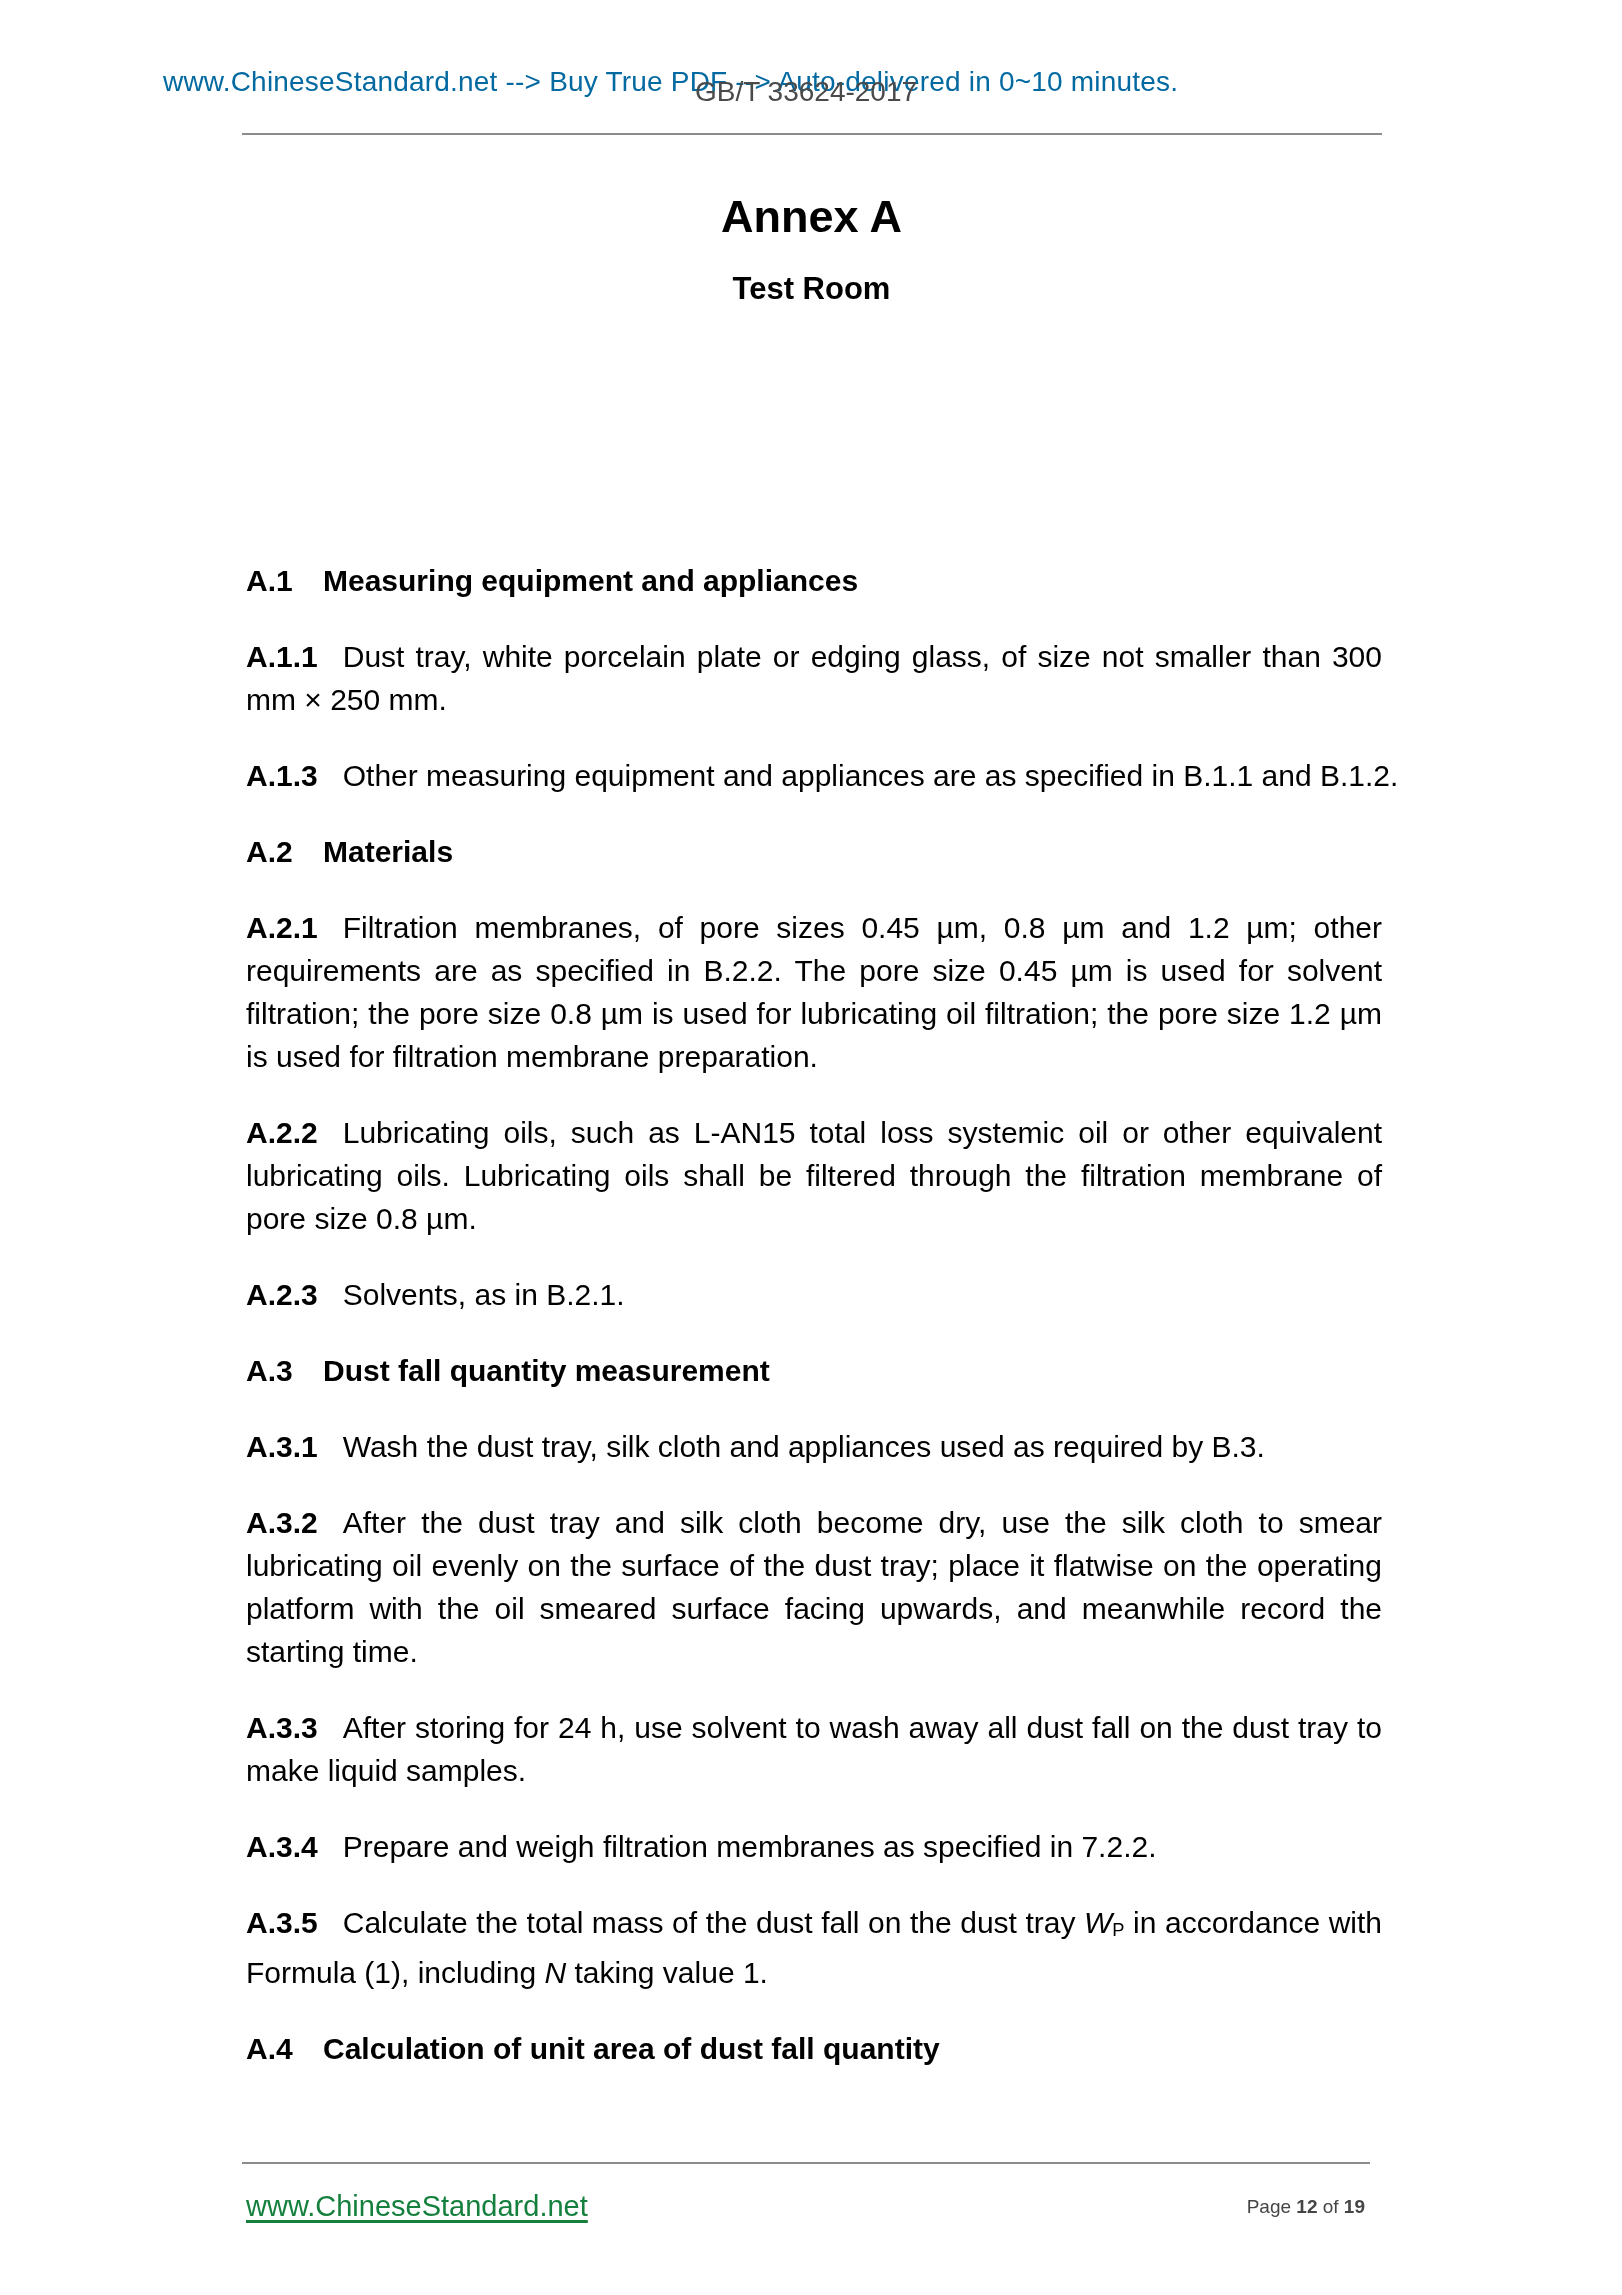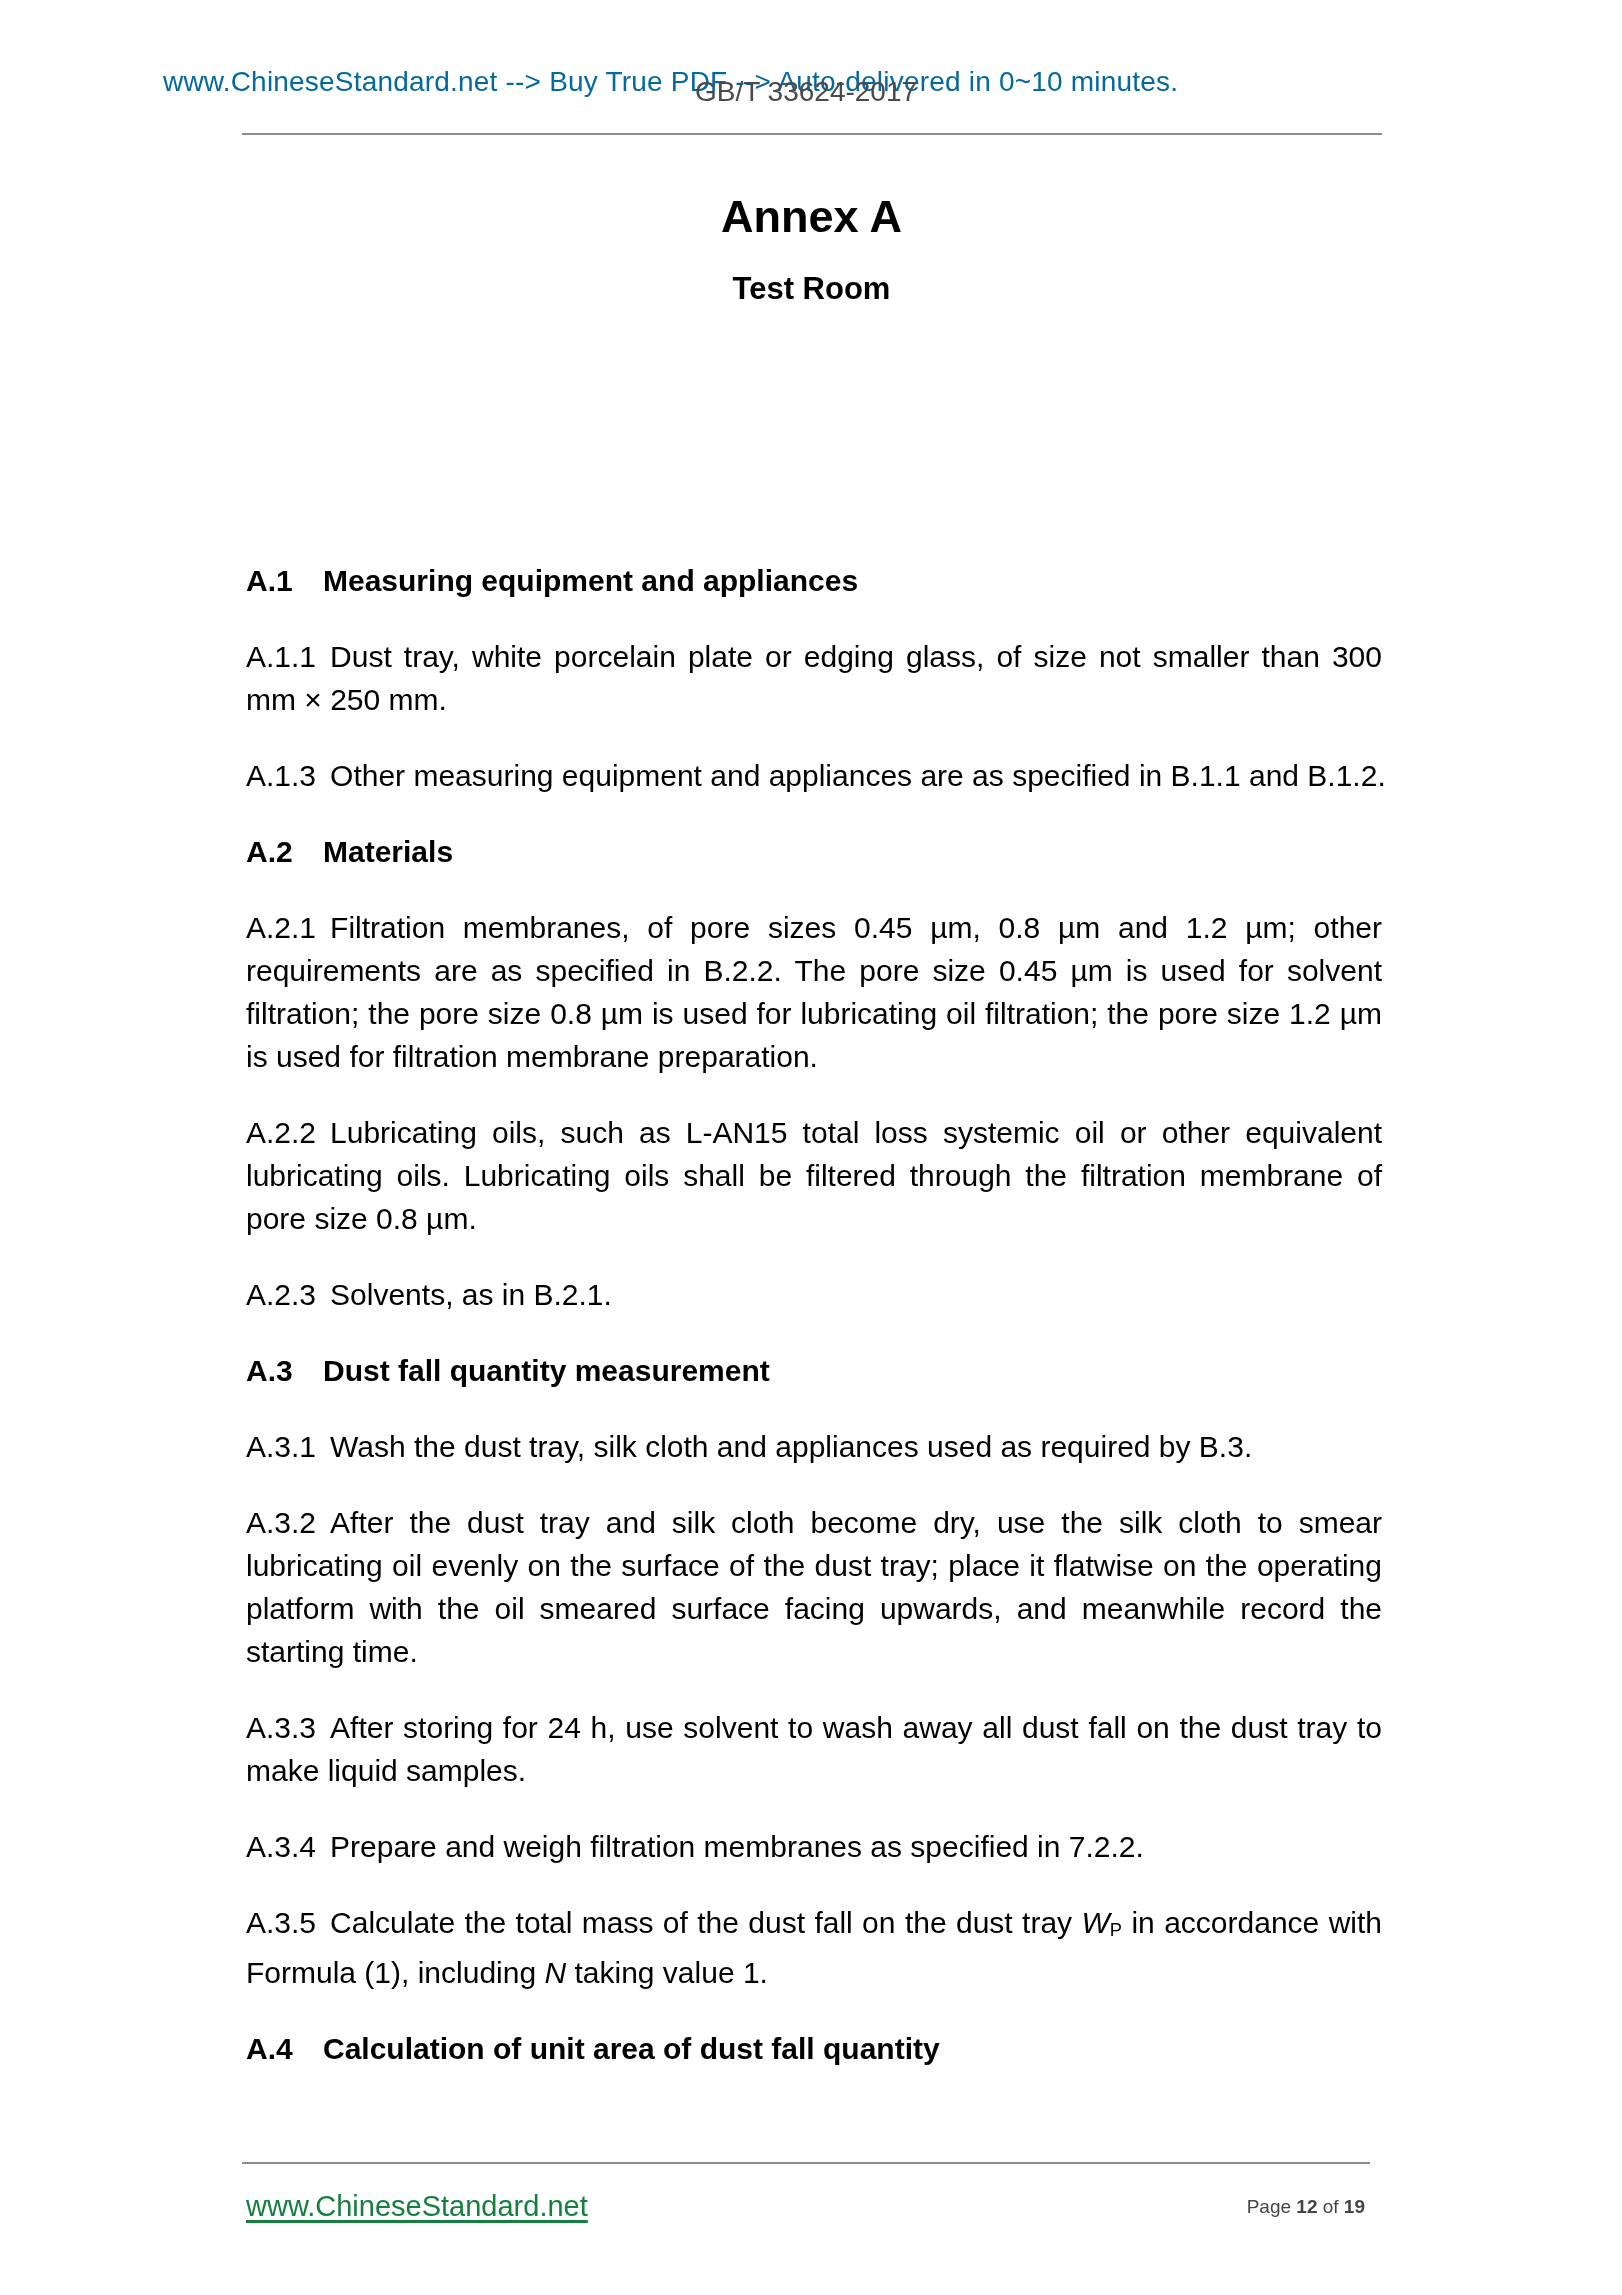--- a/index.html
+++ b/index.html
@@ -93,22 +93,22 @@
     }
     .clause {
       margin: 0 0 33px 0;
       text-align: justify;
     }
     .clause.nowrap {
       white-space: nowrap;
       text-align: left;
     }
     .clause .num {
-      font-weight: normal;
-      margin-right: 14px;
+      font-weight: bold;
+      margin-right: 25px;
     }
     .italic {
       font-style: italic;
     }
     .sub {
       font-size: 18.3px;
       vertical-align: -3.3px;
       font-style: normal;
     }
     .footer-rule {

